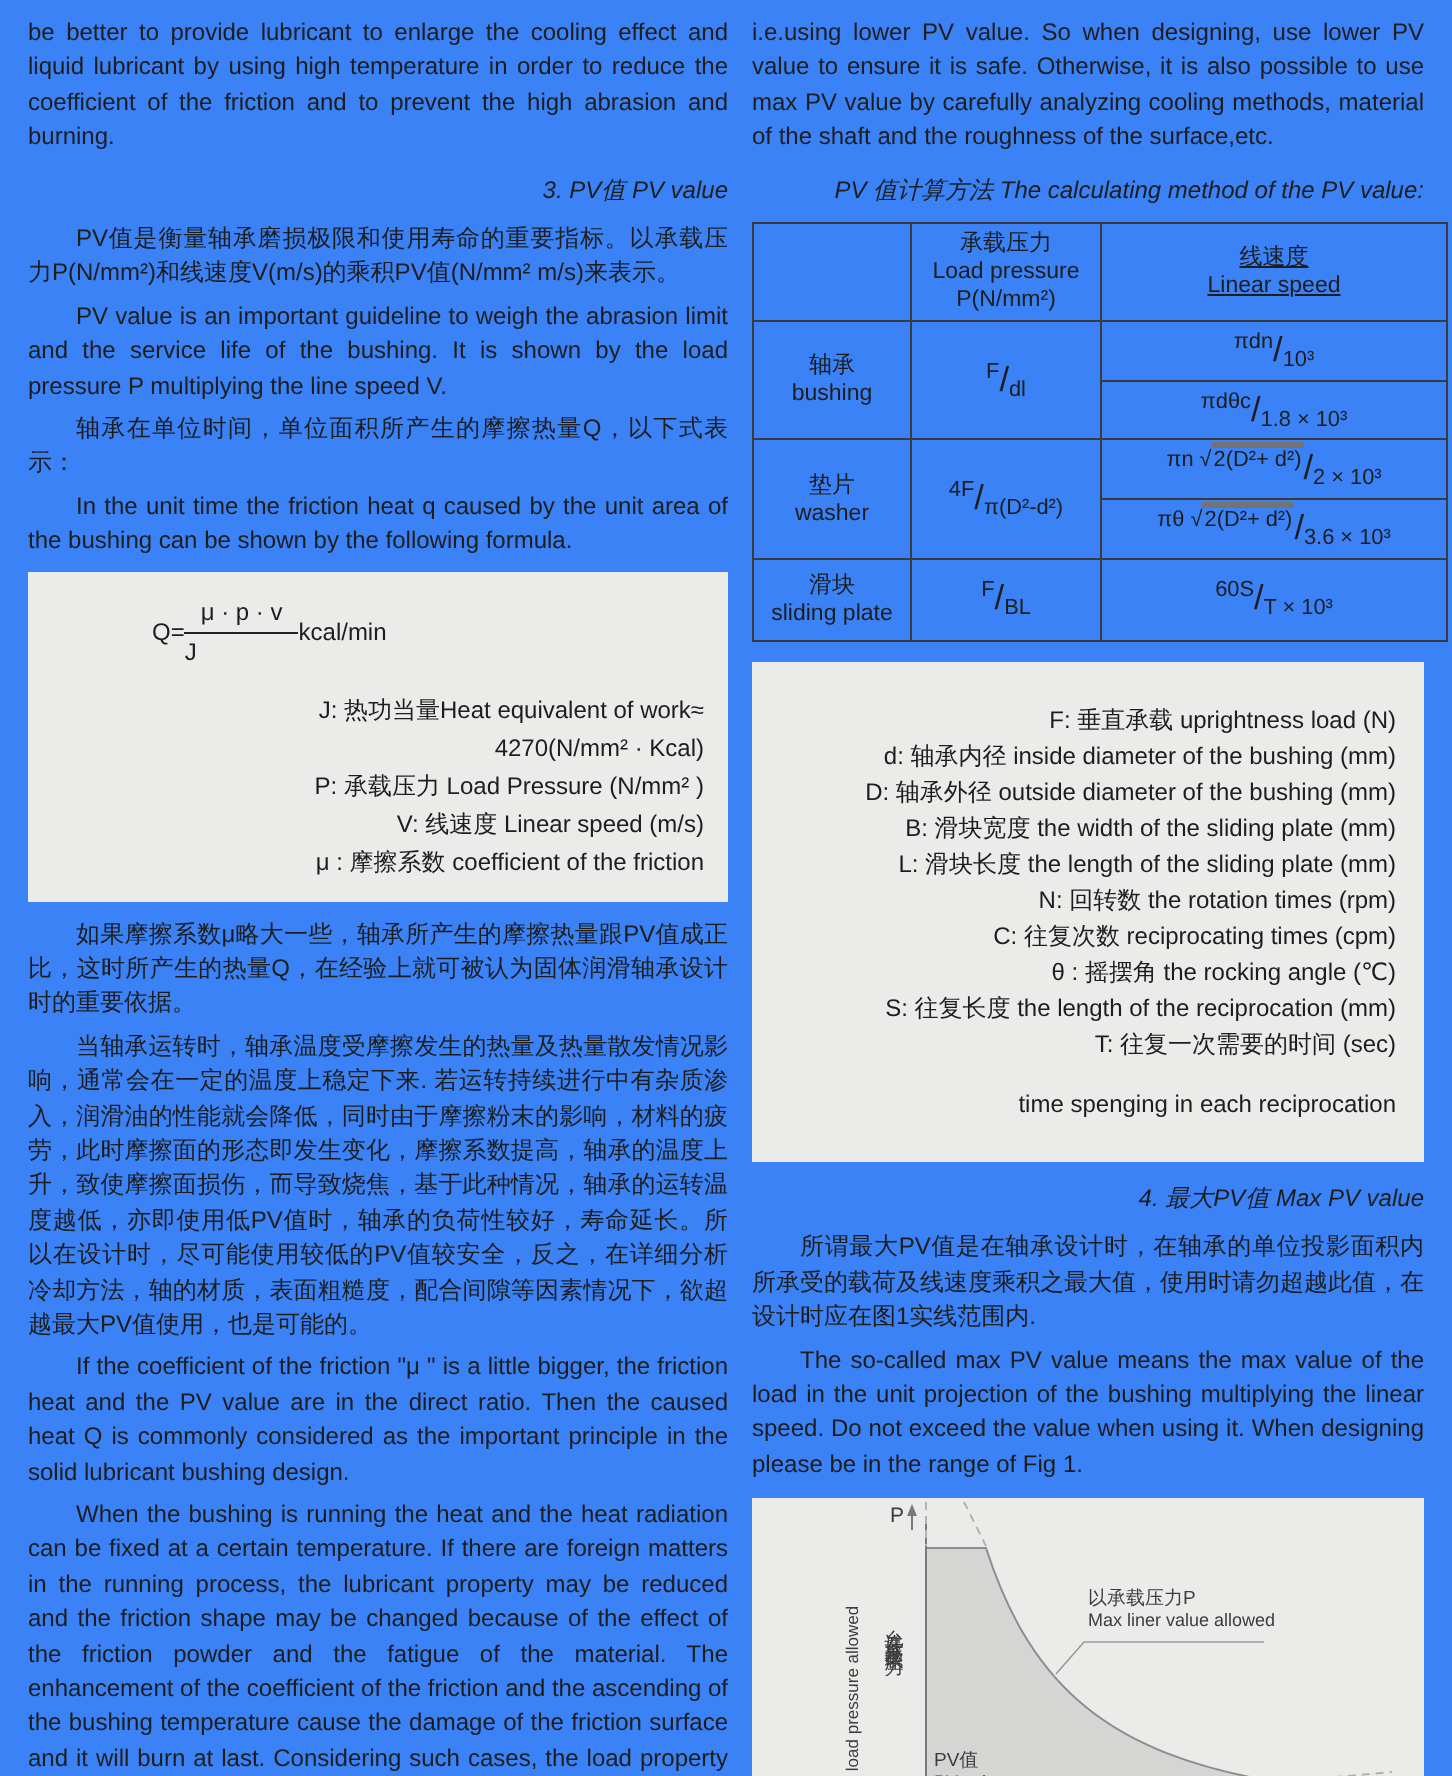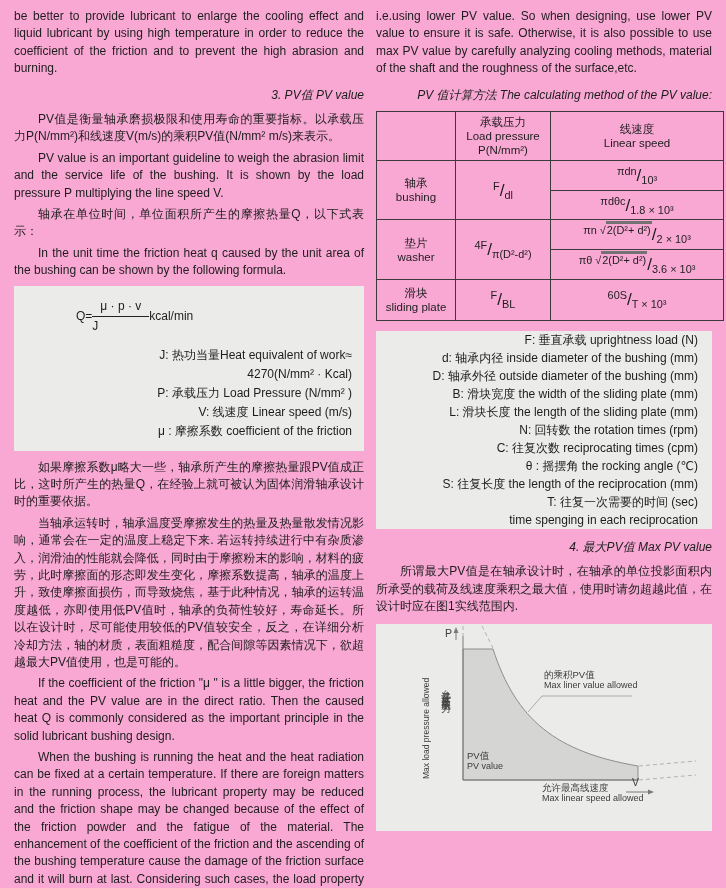--- a/index.html
+++ b/index.html
@@ -1,18 +1,18 @@
 <!DOCTYPE html>
 <html><head>
 <meta charset="utf-8">
 <style>
   html,body{margin:0;padding:0;background:#fff;}
   #page{
     position:relative; width:726px; height:888px; box-sizing:border-box;
-    background:#f9a8d4; color:#1d1d1d;
+    background:#3b82f6; color:#1d1d1d;
     font-family:"Liberation Sans","DejaVu Sans",sans-serif;
     font-size:12px; line-height:17.4px; overflow:hidden;
     padding:8px 14px 0 14px; display:flex; gap:12px;
   }
   .col{display:block;}
   #col-left{width:350px;}
   #col-right{width:336px;}
   p{margin:0 0 4px 0; text-align:justify;}
   p.ind{text-indent:2em;}
   .heading{margin:9px 0 7px 0; text-align:right;font-style:italic;}
@@ -21,32 +21,32 @@
   .fline{margin:2px 0 10px 50px; text-align:left;}
   .hfrac{display:inline-block; text-align:left; vertical-align:middle; margin:0 0;}
   .hfrac .hn{display:block; border-bottom:1px solid #222; padding:0 8px 1px 8px;}
   .hfrac .hd{display:block; padding-top:1px;}
   .defline{text-align:right; line-height:19px;}
   .defline.cont{padding-left:14px;}
   
   table.pv{border-collapse:collapse; width:336px; margin:6px 0 10px 0; table-layout:fixed;}
   table.pv td,table.pv th{border:1px solid #3a3a3a; text-align:center; vertical-align:middle;
     font-weight:normal; font-size:11.5px; line-height:14px; padding:3px 2px;}
-  .c1{width:74px;} .c2{width:90px;} .c3{width:168px;}
+  .c1{width:74px;} .c2{width:90px;} .c3{width:168px;text-decoration:underline;}
   .thin{line-height:13.5px;}
   
   .dfr{white-space:nowrap;}
   .dfr .n{vertical-align:0.45em; font-size:0.95em;}
   .dfr .sl{font-size:1.5em; vertical-align:-0.08em; letter-spacing:0;}
   .dfr .d{vertical-align:-0.35em; font-size:0.95em;}
   .rad{border-top:3px solid #737373; padding:0 1px;}
   
-  .defsbox{background:#ebebea; padding:0 14px; margin:8px 0 10px 0;}
+  .defsbox{background:#ebebea; padding:20px 14px; margin:8px 0 10px 0;}
   .defsbox .defline{line-height:18px; text-indent:2.6em;}
-  .defsbox .defline.cont{text-indent:3.6em;}
+  .defsbox .defline.cont{text-indent:3.6em;margin-top:12px;}
   
   #fig-panel{position:relative; width:336px; height:207px; background:#ebebea; margin-top:8px;}
   #fig-panel svg{position:absolute; left:0; top:0;}
   .figlab{position:absolute; color:#3c3c3c; line-height:11px; font-size:9px; white-space:nowrap;}
   .figlab .zh{font-size:9.5px;}
   #fig-ylabel-en{left:45px; top:155px; transform:rotate(-90deg); transform-origin:0 0; font-size:8.5px;}
   #fig-ylabel-zh{left:63px; top:58px; writing-mode:vertical-rl; text-orientation:upright;
     font-size:9.5px; letter-spacing:2px; line-height:14px;}
   #fig-p{left:69px; top:4px; font-size:10.5px;}
   #fig-v{left:256px; top:153px; font-size:10.5px;}
@@ -160,20 +160,21 @@
       <div class="defline">N: 回转数 the rotation times (rpm)</div>
       <div class="defline">C: 往复次数 reciprocating times (cpm)</div>
       <div class="defline">θ : 摇摆角 the rocking angle (℃)</div>
       <div class="defline">S: 往复长度 the length of the reciprocation (mm)</div>
       <div class="defline">T: 往复一次需要的时间 (sec)</div>
       <div class="defline cont">time spenging in each reciprocation</div>
     </div>
 
     <p class="heading">4. 最大PV值 Max PV value</p>
     <p class="ind">所谓最大PV值是在轴承设计时，在轴承的单位投影面积内所承受的载荷及线速度乘积之最大值，使用时请勿超越此值，在设计时应在图1实线范围内.</p>
+    <p class="ind">The so-called max PV value means the max value of the load in the unit projection of the bushing multiplying the linear speed. Do not exceed the value when using it. When designing please be in the range of Fig 1.</p>
 
     <div id="fig-panel">
       <svg width="336" height="207" viewBox="0 0 336 207">
 
         <path d="M87,25 L117,25 C140,96 180,128 262,142 L262,156 L87,156 Z" fill="#d5d5d3" stroke="#8d8d8d" stroke-width="1"></path>
 
         <path d="M87,12 L87,156" stroke="#7a7a7a" stroke-width="1" fill="none"></path>
         <path d="M87,156 L262,156" stroke="#7a7a7a" stroke-width="1" fill="none"></path>
 
         <path d="M87,2 L87,24" stroke="#b2b2b0" stroke-width="1" stroke-dasharray="4 3" fill="none"></path>
@@ -188,21 +189,21 @@
 
         <path d="M250,168 L275,168" stroke="#7a7a7a" stroke-width="1" fill="none"></path>
         <polygon points="272,165.5 278,168 272,170.5" fill="#7a7a7a"></polygon>
       </svg>
 
       <div class="figlab" id="fig-p">P</div>
       <div class="figlab" id="fig-v">V</div>
       <div class="figlab" id="fig-ylabel-en">Max load pressure allowed</div>
       <div class="figlab" id="fig-ylabel-zh">允许最高承载压力</div>
       <div class="figlab" id="fig-maxpv">
-        <div class="zh">的乘积PV值</div>
+        <div class="zh">以承载压力P</div>
         <div>Max liner value allowed</div>
       </div>
       <div class="figlab" id="fig-pvvalue">
         <div class="zh">PV值</div>
         <div>PV value</div>
       </div>
       <div class="figlab" id="fig-maxspeed">
         <div class="zh">允许最高线速度</div>
         <div>Max linear speed allowed</div>
       </div>

